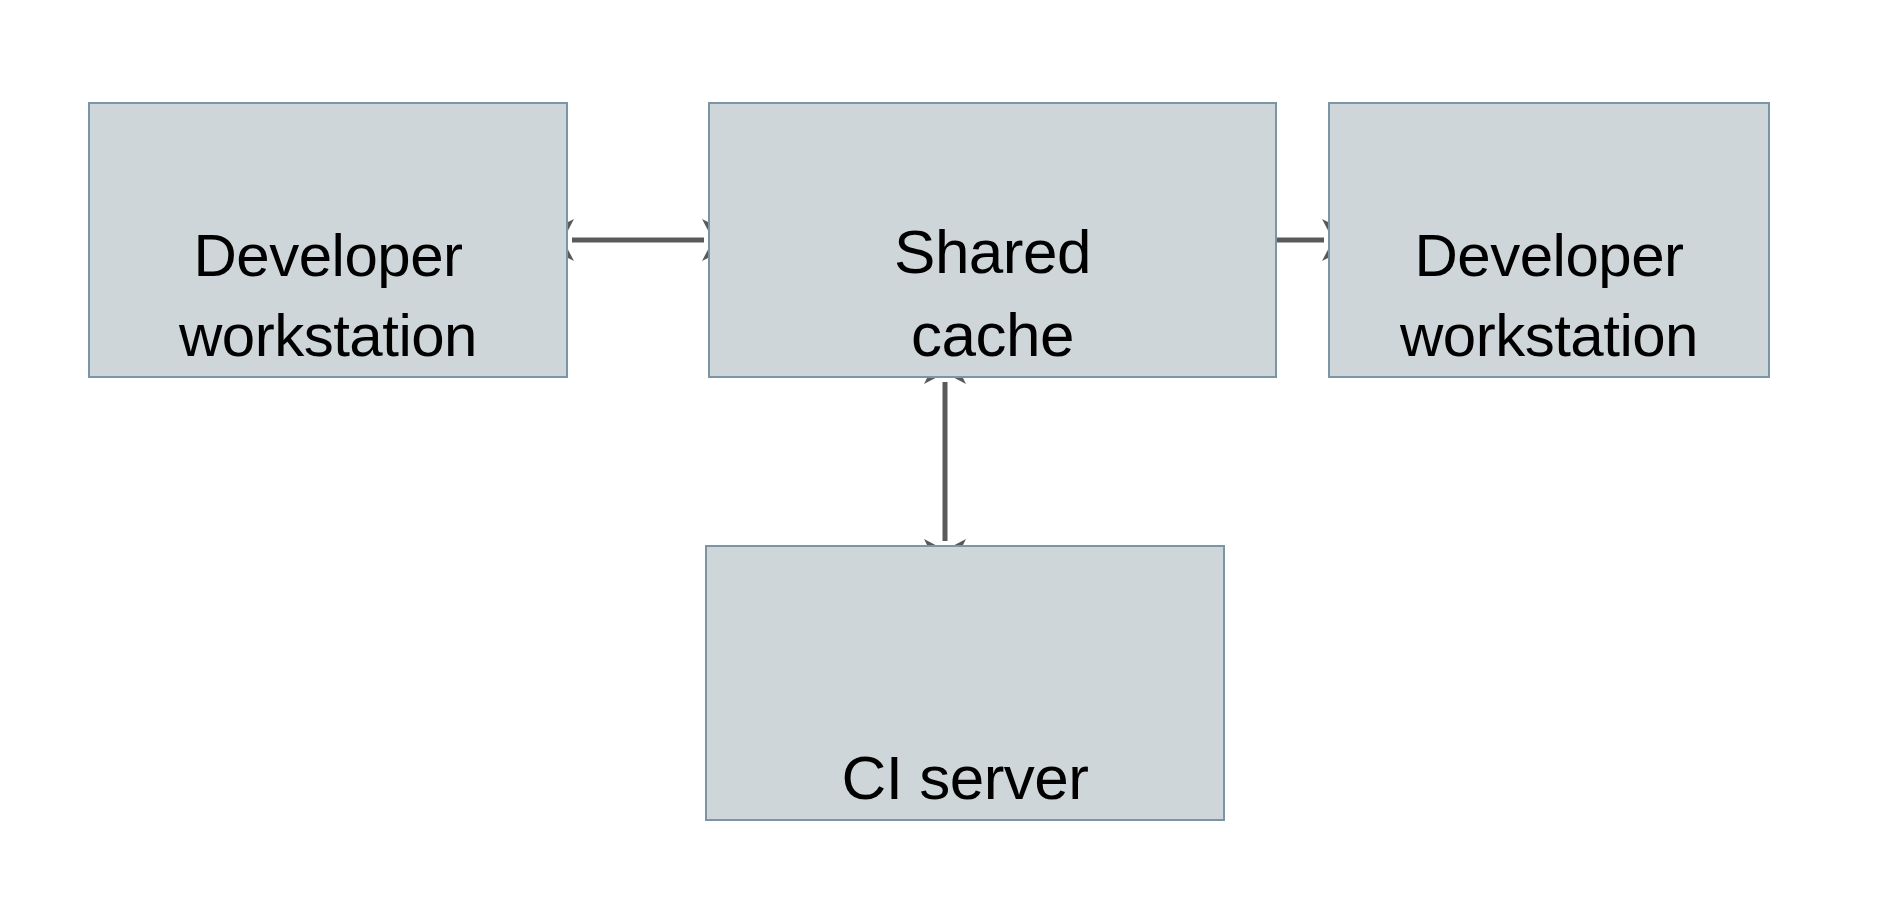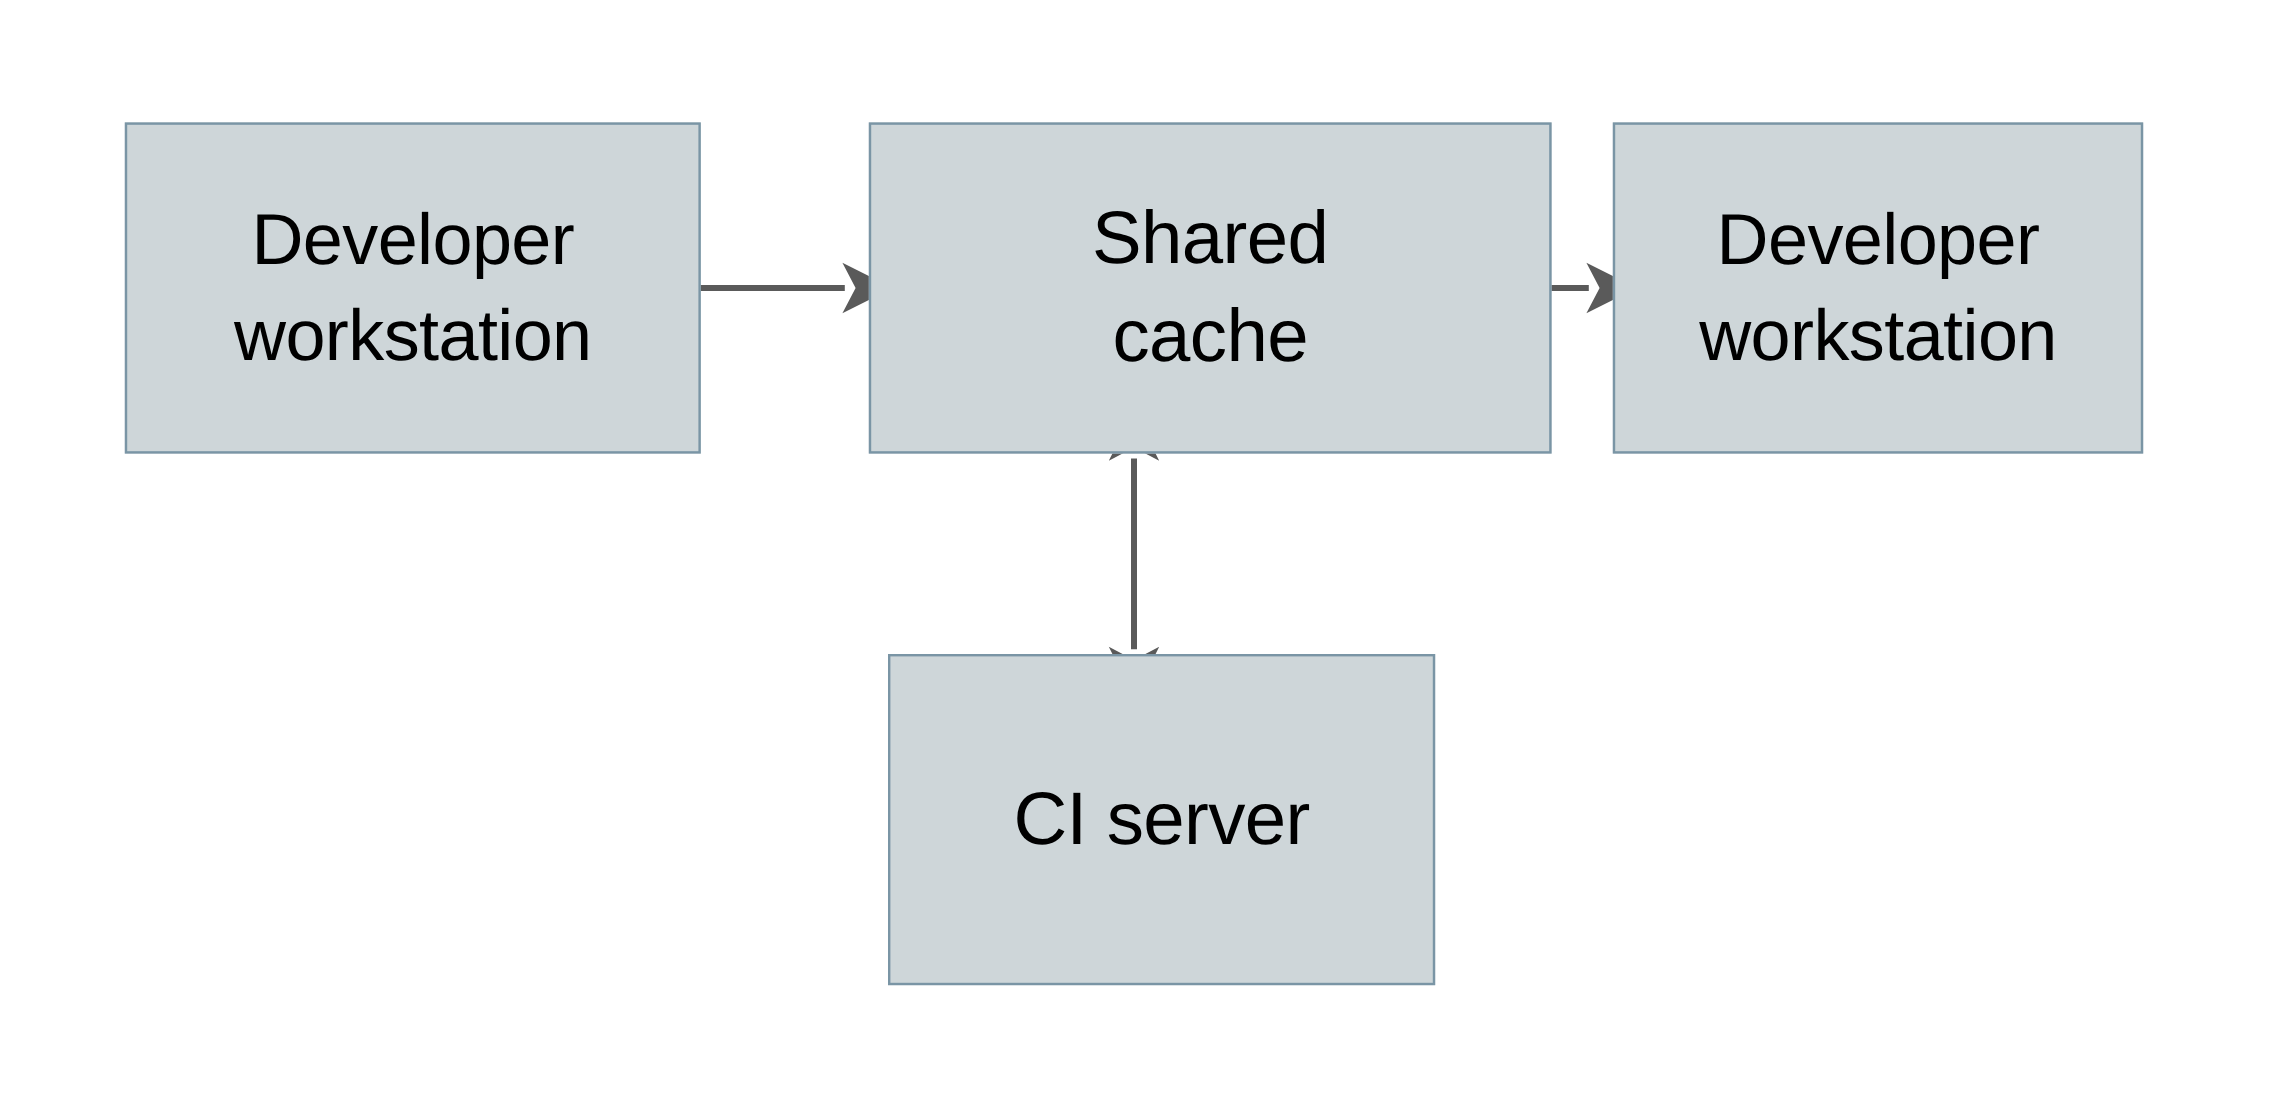--- a/index.html
+++ b/index.html
@@ -18,24 +18,23 @@
     width: 1900px;
     height: 922px;
     background: #ffffff;
   }
   .node {
     position: absolute;
     box-sizing: border-box;
     background: #ced6d9;
     border: 2px solid #7a95a5;
     display: flex;
-    align-items: center;
+    align-items: flex-end;
     justify-content: center;
     text-align: center;
-    margin-left: 16px;
   }
   .node-label {
     font-family: "Liberation Sans", sans-serif;
     font-size: 62px;
     line-height: 1.33;
     color: #000000;
     font-weight: 400;
     letter-spacing: -0.5px;
     padding: 0 12px;
     white-space: pre-line;
@@ -47,21 +46,21 @@
     position: absolute;
     left: 0;
     top: 0;
     width: 1900px;
     height: 922px;
     pointer-events: none;
   }
   #node-dev-left   { left: 88px;   top: 102px; width: 480px; height: 276px; }
   #node-shared     { left: 708px;  top: 102px; width: 569px; height: 276px; }
   #node-dev-right  { left: 1328px; top: 102px; width: 442px; height: 276px; }
-  #node-ci         { left: 724px;  top: 545px; width: 456px; height: 276px; }
+  #node-ci         { left: 705px;  top: 545px; width: 520px; height: 276px; }
 </style>
 </head>
 <body>
 
 <div id="diagram-canvas">
 
   <svg class="edge-layer" viewBox="0 0 1900 922" width="1900" height="922" xmlns="http://www.w3.org/2000/svg">
     <defs>
       <marker id="arrow-start" markerWidth="9" markerHeight="9" refX="8.2" refY="4.5" orient="auto" markerUnits="strokeWidth">
         <path d="M 8.6,0.3 L 0.2,4.5 L 8.6,8.7 L 6.4,4.5 Z" fill="#5a5a5a"></path>

